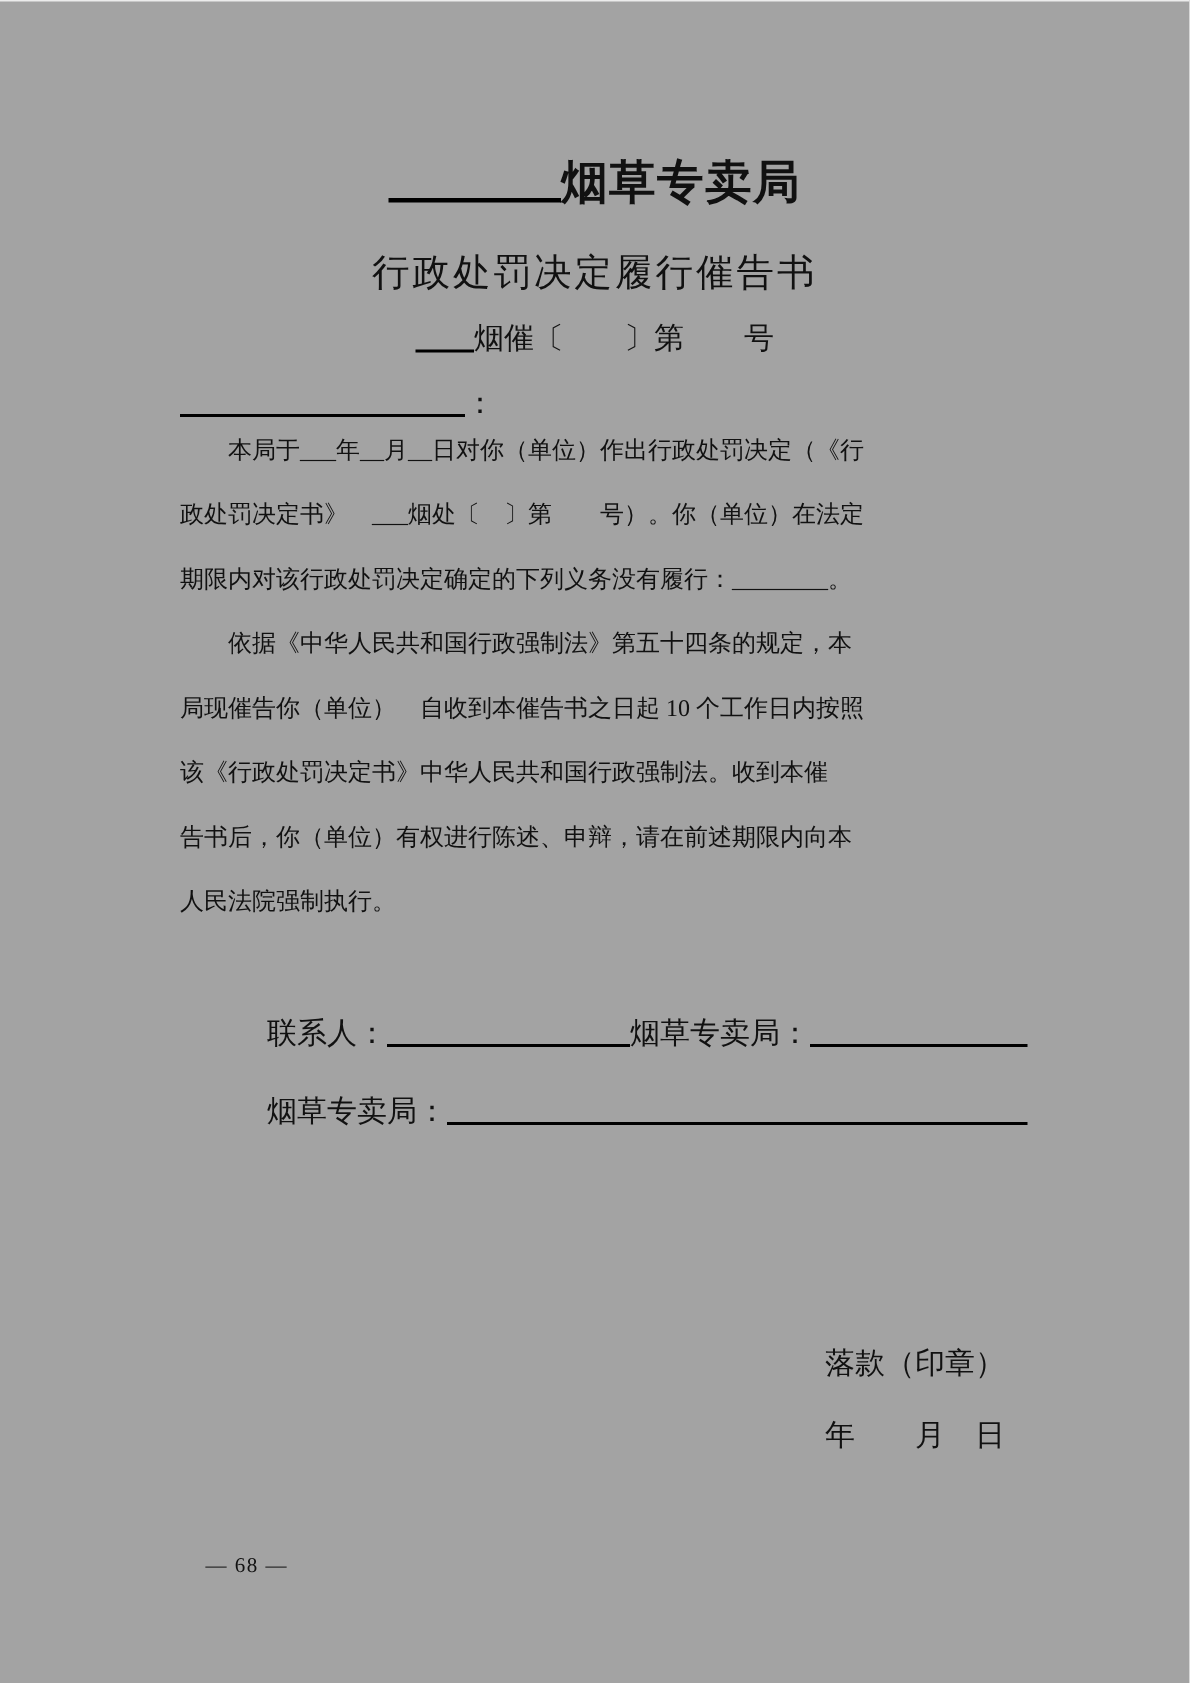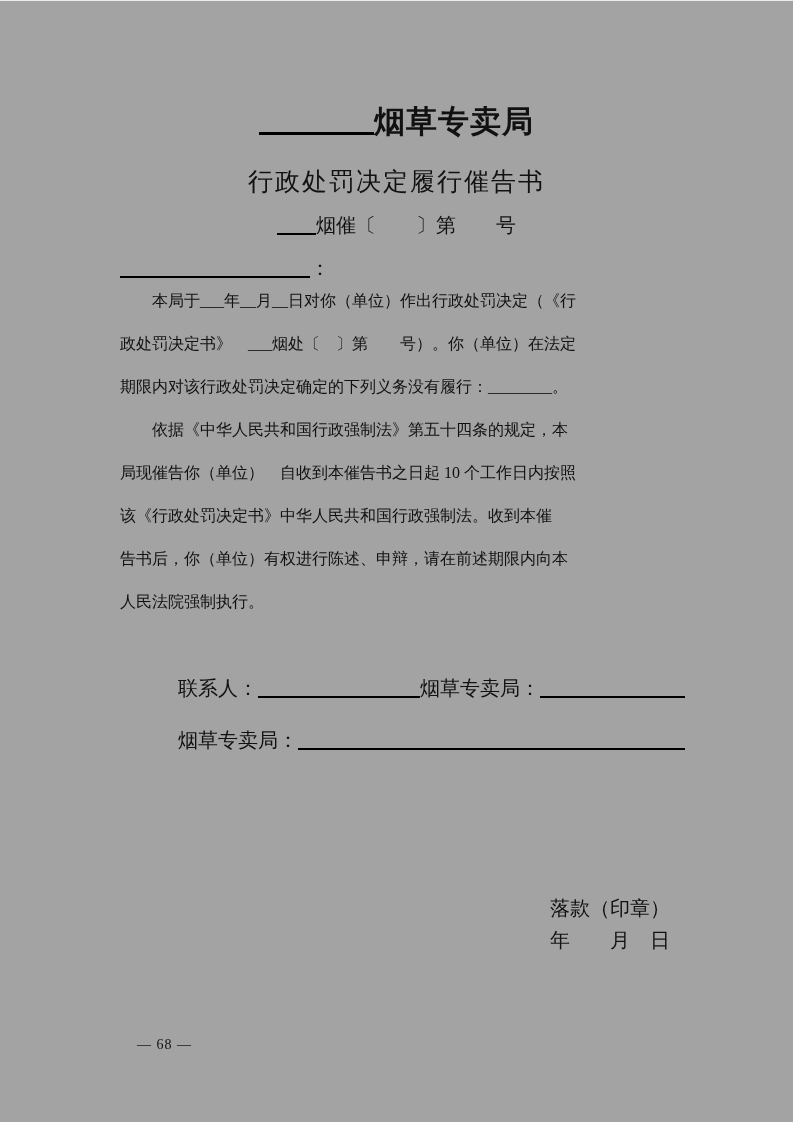--- a/index.html
+++ b/index.html
@@ -114,21 +114,21 @@
 
   
   .signature {
     position: absolute;
     top: 894px;
     right: 123px;
     text-align: right;
     font-size: 20px;
     white-space: nowrap;
   }
-  .sig-date { margin-top: 5px; }
+  .sig-date { margin-top: 21px; }
 
   
   .footer-pagenum {
     position: absolute;
     top: 1036px;
     left: 137px;
     font-size: 14px;
     letter-spacing: 1px;
     white-space: nowrap;
     text-align: center;

